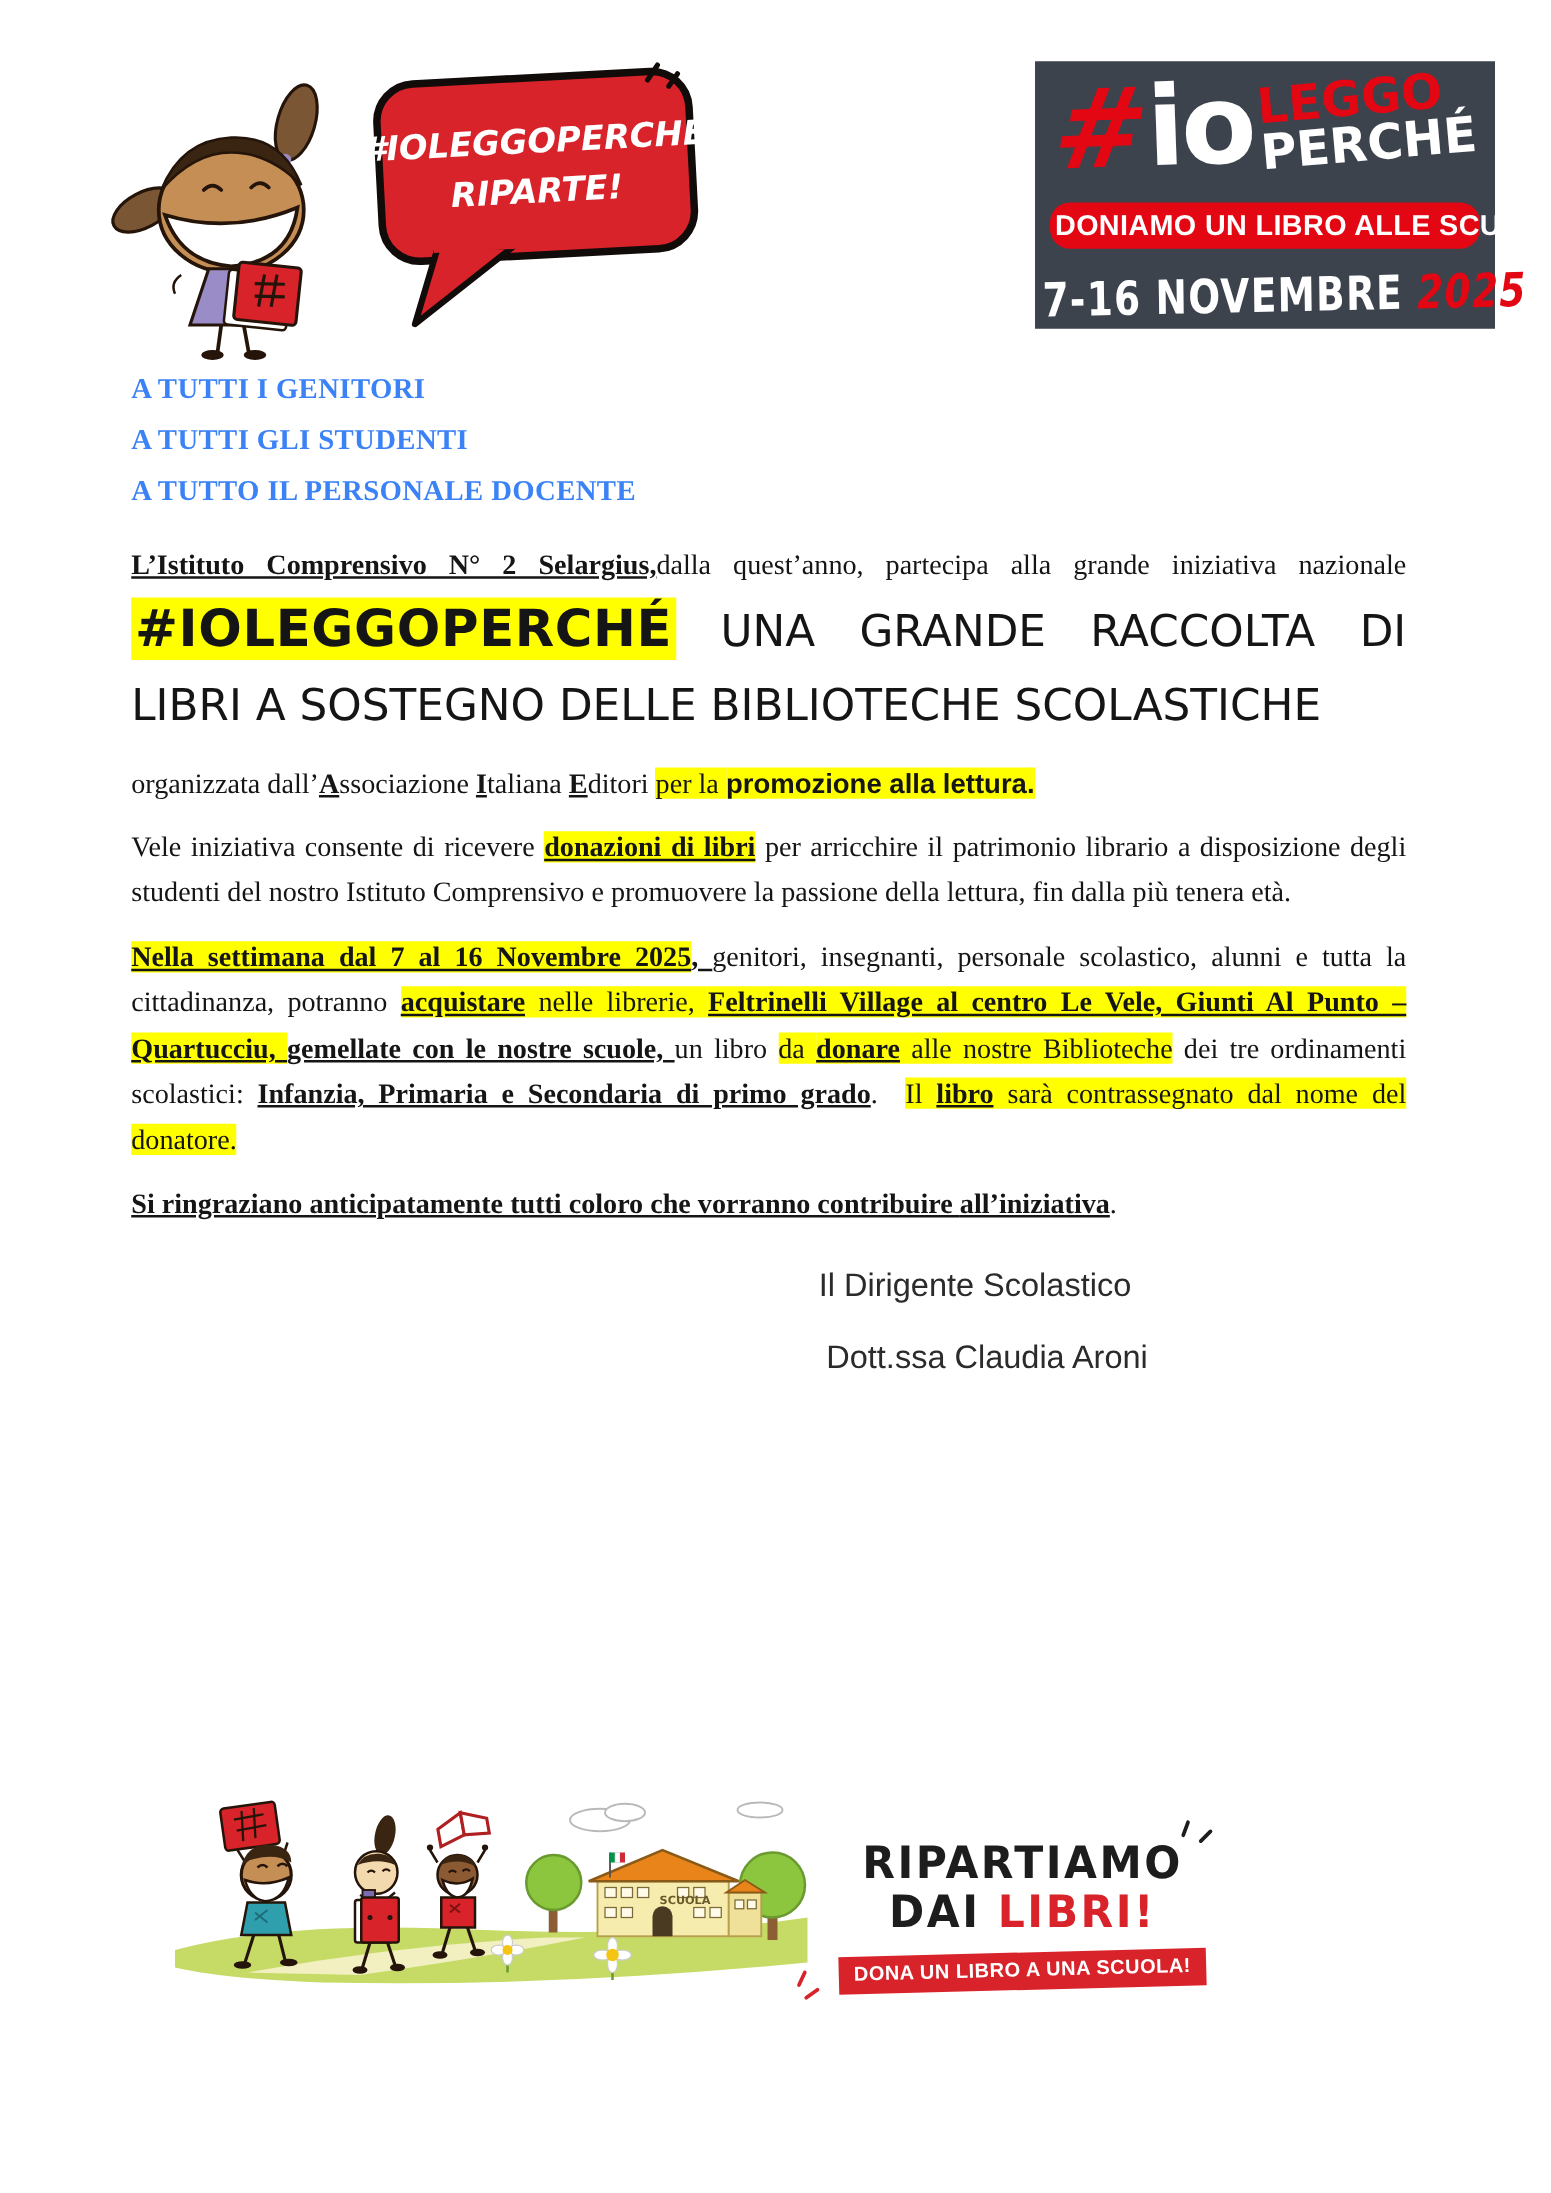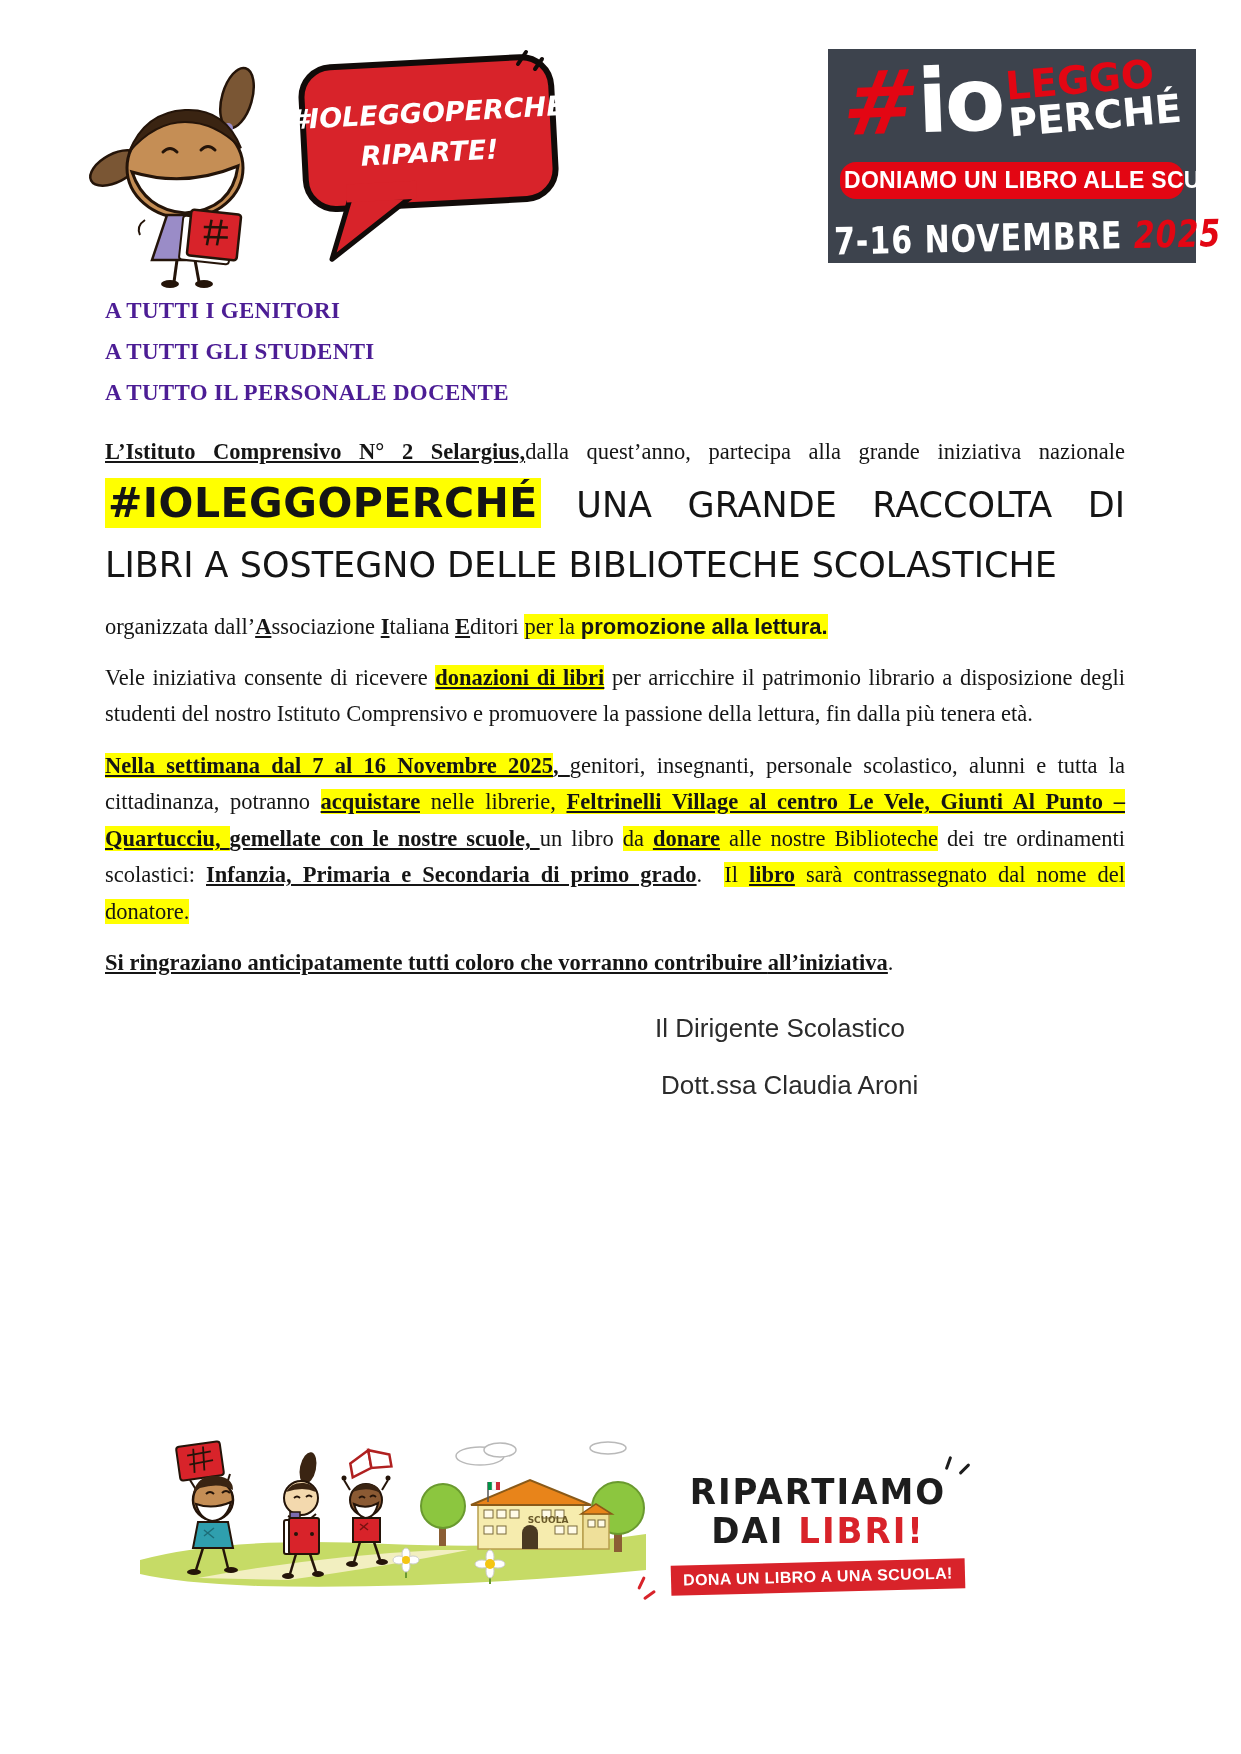--- a/index.html
+++ b/index.html
@@ -41,21 +41,21 @@
   
   .content { position:absolute; left:105px; top:298px; width:1020px; }
 
   h1.title {
     color:#1b3c9b; font-size:35px; font-weight:bold; line-height:1.2;
     padding-bottom:16px; border-bottom:2px dotted #2a4aa0; margin-bottom:18px;
   }
   .hl { background:#ffff00; }
   .title-hl { padding:2px 4px 2px 2px; }
 
-  p.recipient { font-size:23px; font-weight:bold; letter-spacing:0.3px; margin-bottom:15px; color:#4c1d95; }
+  p.recipient { font-size:23px; font-weight:bold; letter-spacing:0.3px; margin-bottom:15px; color:#3b82f6; }
 
   p.para { font-size:22.5px; line-height:1.62; text-align:justify; margin-bottom:15px; color:#151515; }
   p.para-first { margin-top:28px; }
   .b { font-weight:bold;text-decoration:underline; }
   .cf-big {
     font-family:"DejaVu Sans",sans-serif; font-weight:bold; font-size:41px;
     letter-spacing:0.5px; padding:1px 3px;
   }
   .cf-reg { font-family:"DejaVu Sans",sans-serif; font-size:35px; }
   .sansb { font-family:"Liberation Sans",sans-serif; font-weight:bold; font-size:22px; }

